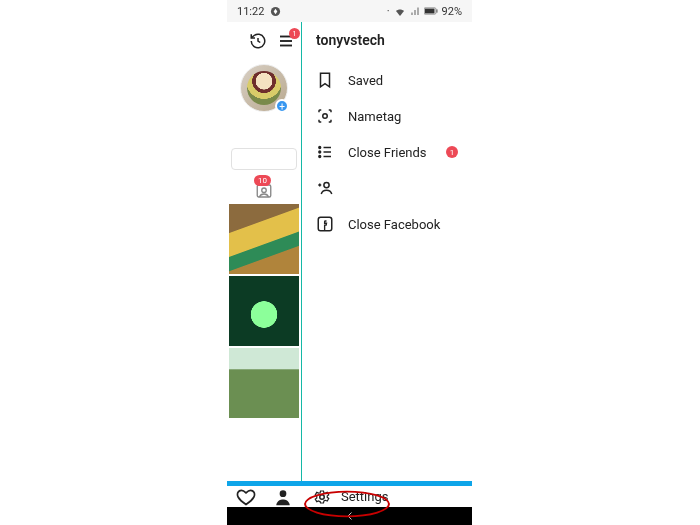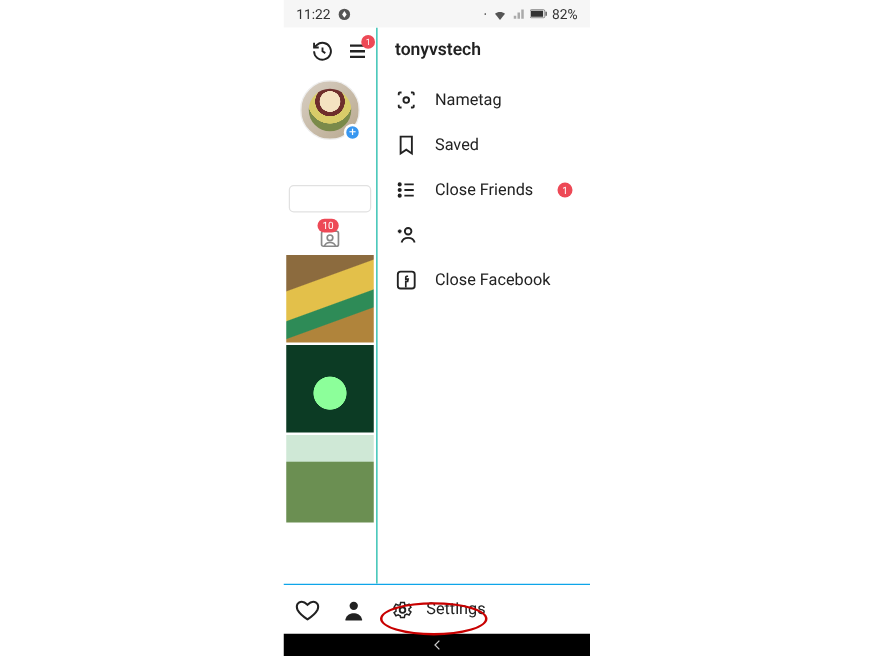--- a/index.html
+++ b/index.html
@@ -162,25 +162,25 @@
     width: 12px; height: 12px;
     background: #ed4956;
     color: #fff;
     font-size: 8px;
     border-radius: 50%;
     display: flex; align-items: center; justify-content: center;
   }
 
   
   .bottom {
-    height: 40px;
-    display: flex;
-    align-items: center;
-    position: relative;
-    border-top: 1px solid #0ea5e9;
+    height: 26px;
+    display: flex;
+    align-items: center;
+    position: relative;
+    border-top: 5px solid #0ea5e9;
   }
   .under-bottom {
     width: 74px;
     display: flex;
     align-items: center;
     justify-content: space-around;
   }
   .drawer-bottom {
     flex: 1;
     display: flex;
@@ -233,21 +233,21 @@
           <path d="M12 20l8-10c-4.4-4-11.6-4-16 0l8 10z" fill="#555"></path>
         </svg>
       <svg width="10" height="10" viewBox="0 0 20 20">
           <path d="M2 18h4v-5H2zM8 18h4V8H8zM14 18h4V3h-4z" fill="#aaa"></path>
         </svg>
       <svg class="battsvg" viewBox="0 0 26 12">
           <rect x="0" y="0" width="22" height="12" rx="2" fill="none" stroke="#555"></rect>
           <rect x="1.5" y="1.5" width="18" height="9" fill="#333"></rect>
           <rect x="23" y="3" width="2" height="6" fill="#555"></rect>
         </svg>
-      <span>82%</span>
+      <span>92%</span>
     </div>
   </div>
 
   <div class="content">
 
     <div class="under">
       <div class="topicons">
         <span class="hist-icon">
           <svg width="18" height="18" viewBox="0 0 24 24" fill="none" stroke="#222" stroke-width="2">
               <path d="M3 12a9 9 0 1 0 3-6.7L3 8"></path>
@@ -282,31 +282,31 @@
         <div class="thumb t2"></div>
         <div class="thumb t3"></div>
       </div>
     </div>
 
     <div class="drawer">
       <div class="uname">tonyvstech</div>
 
       <div class="mitem">
         <svg width="18" height="18" viewBox="0 0 24 24" fill="none" stroke="#222" stroke-width="2">
+            <path d="M6 3h12v18l-6-4-6 4V3z"></path>
+          </svg>
+        <span class="mlabel">Saved</span>
+      </div>
+
+      <div class="mitem">
+        <svg width="18" height="18" viewBox="0 0 24 24" fill="none" stroke="#222" stroke-width="2">
             <path d="M4 7V5a1 1 0 0 1 1-1h2M17 4h2a1 1 0 0 1 1 1v2M20 17v2a1 1 0 0 1-1 1h-2M7 20H5a1 1 0 0 1-1-1v-2"></path>
             <circle cx="12" cy="12" r="3"></circle>
           </svg>
         <span class="mlabel">Nametag</span>
-      </div>
-
-      <div class="mitem">
-        <svg width="18" height="18" viewBox="0 0 24 24" fill="none" stroke="#222" stroke-width="2">
-            <path d="M6 3h12v18l-6-4-6 4V3z"></path>
-          </svg>
-        <span class="mlabel">Saved</span>
       </div>
 
       <div class="mitem">
         <svg width="18" height="18" viewBox="0 0 24 24" fill="none" stroke="#222" stroke-width="2">
             <circle cx="5" cy="6" r="1.2" fill="#222"></circle>
             <circle cx="5" cy="12" r="1.2" fill="#222"></circle>
             <circle cx="5" cy="18" r="1.2" fill="#222"></circle>
             <line x1="10" y1="6" x2="20" y2="6"></line>
             <line x1="10" y1="12" x2="20" y2="12"></line>
             <line x1="10" y1="18" x2="20" y2="18"></line>

